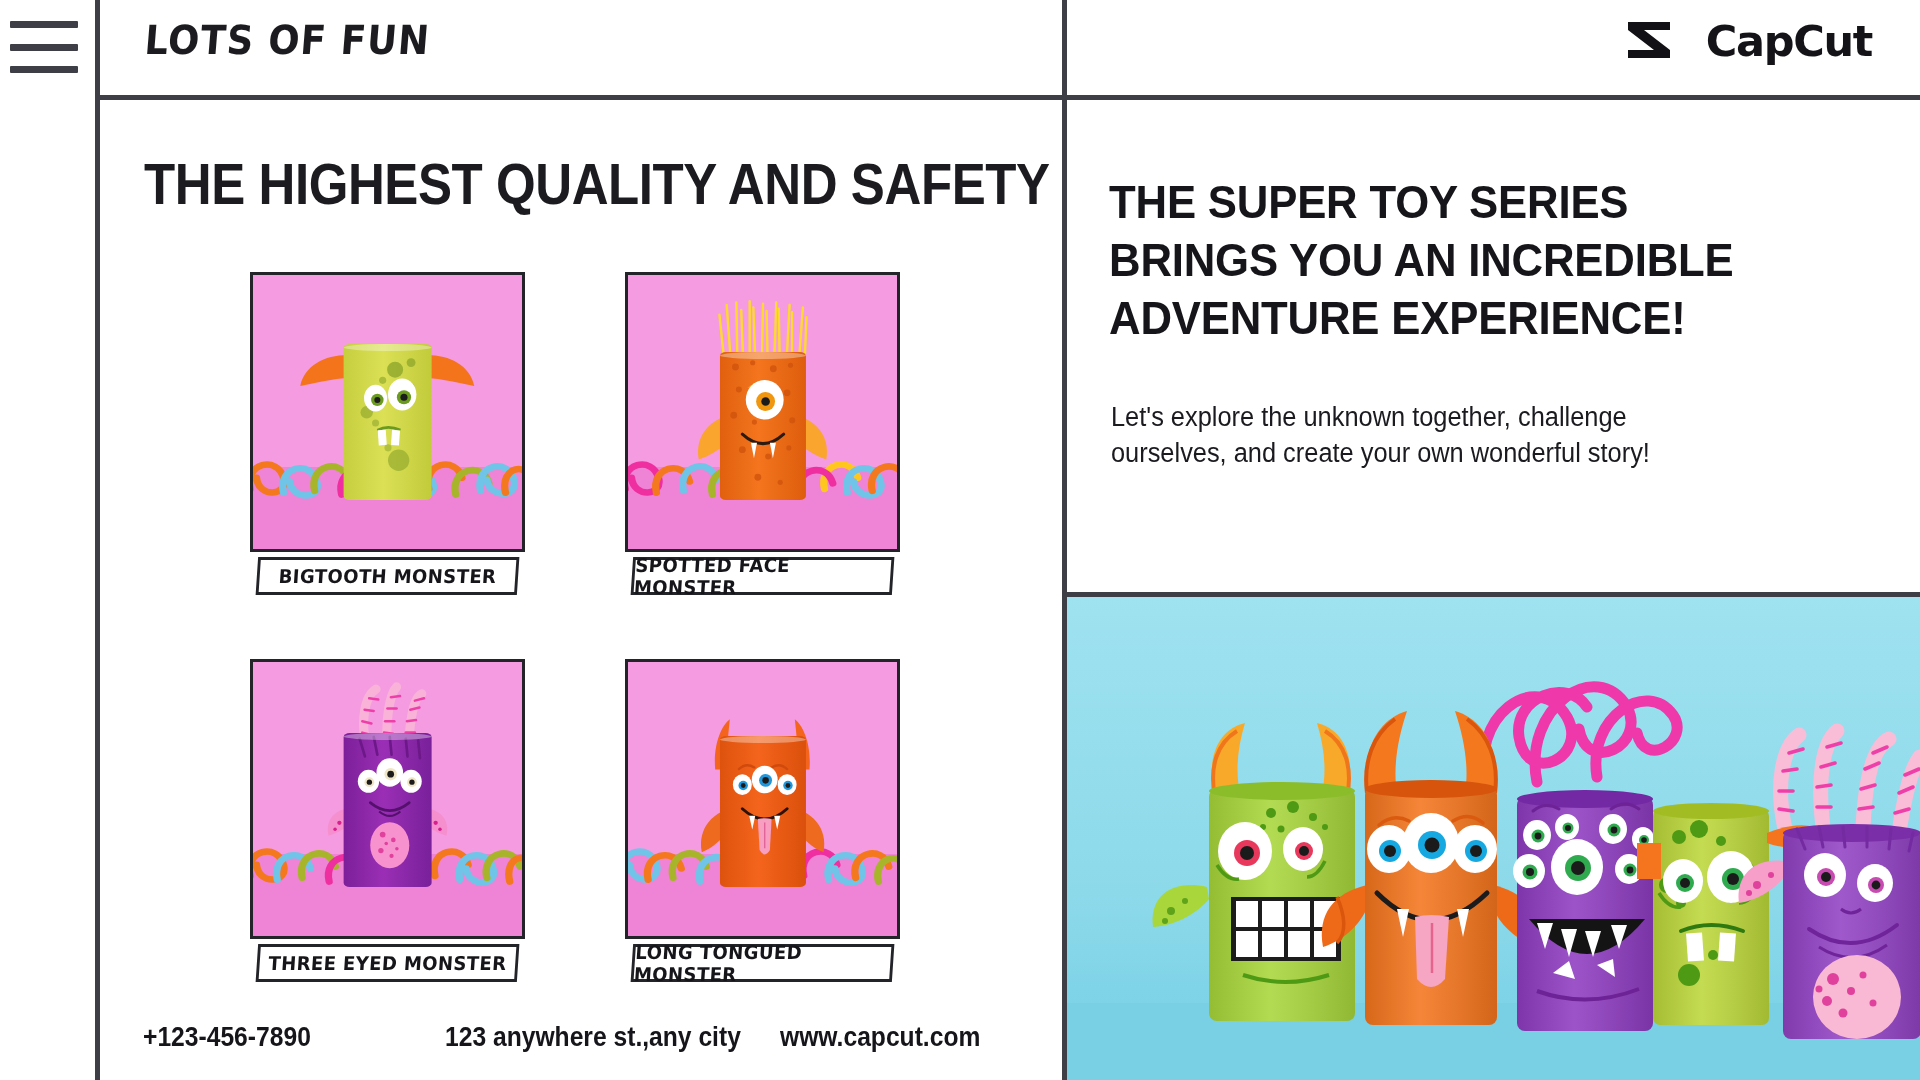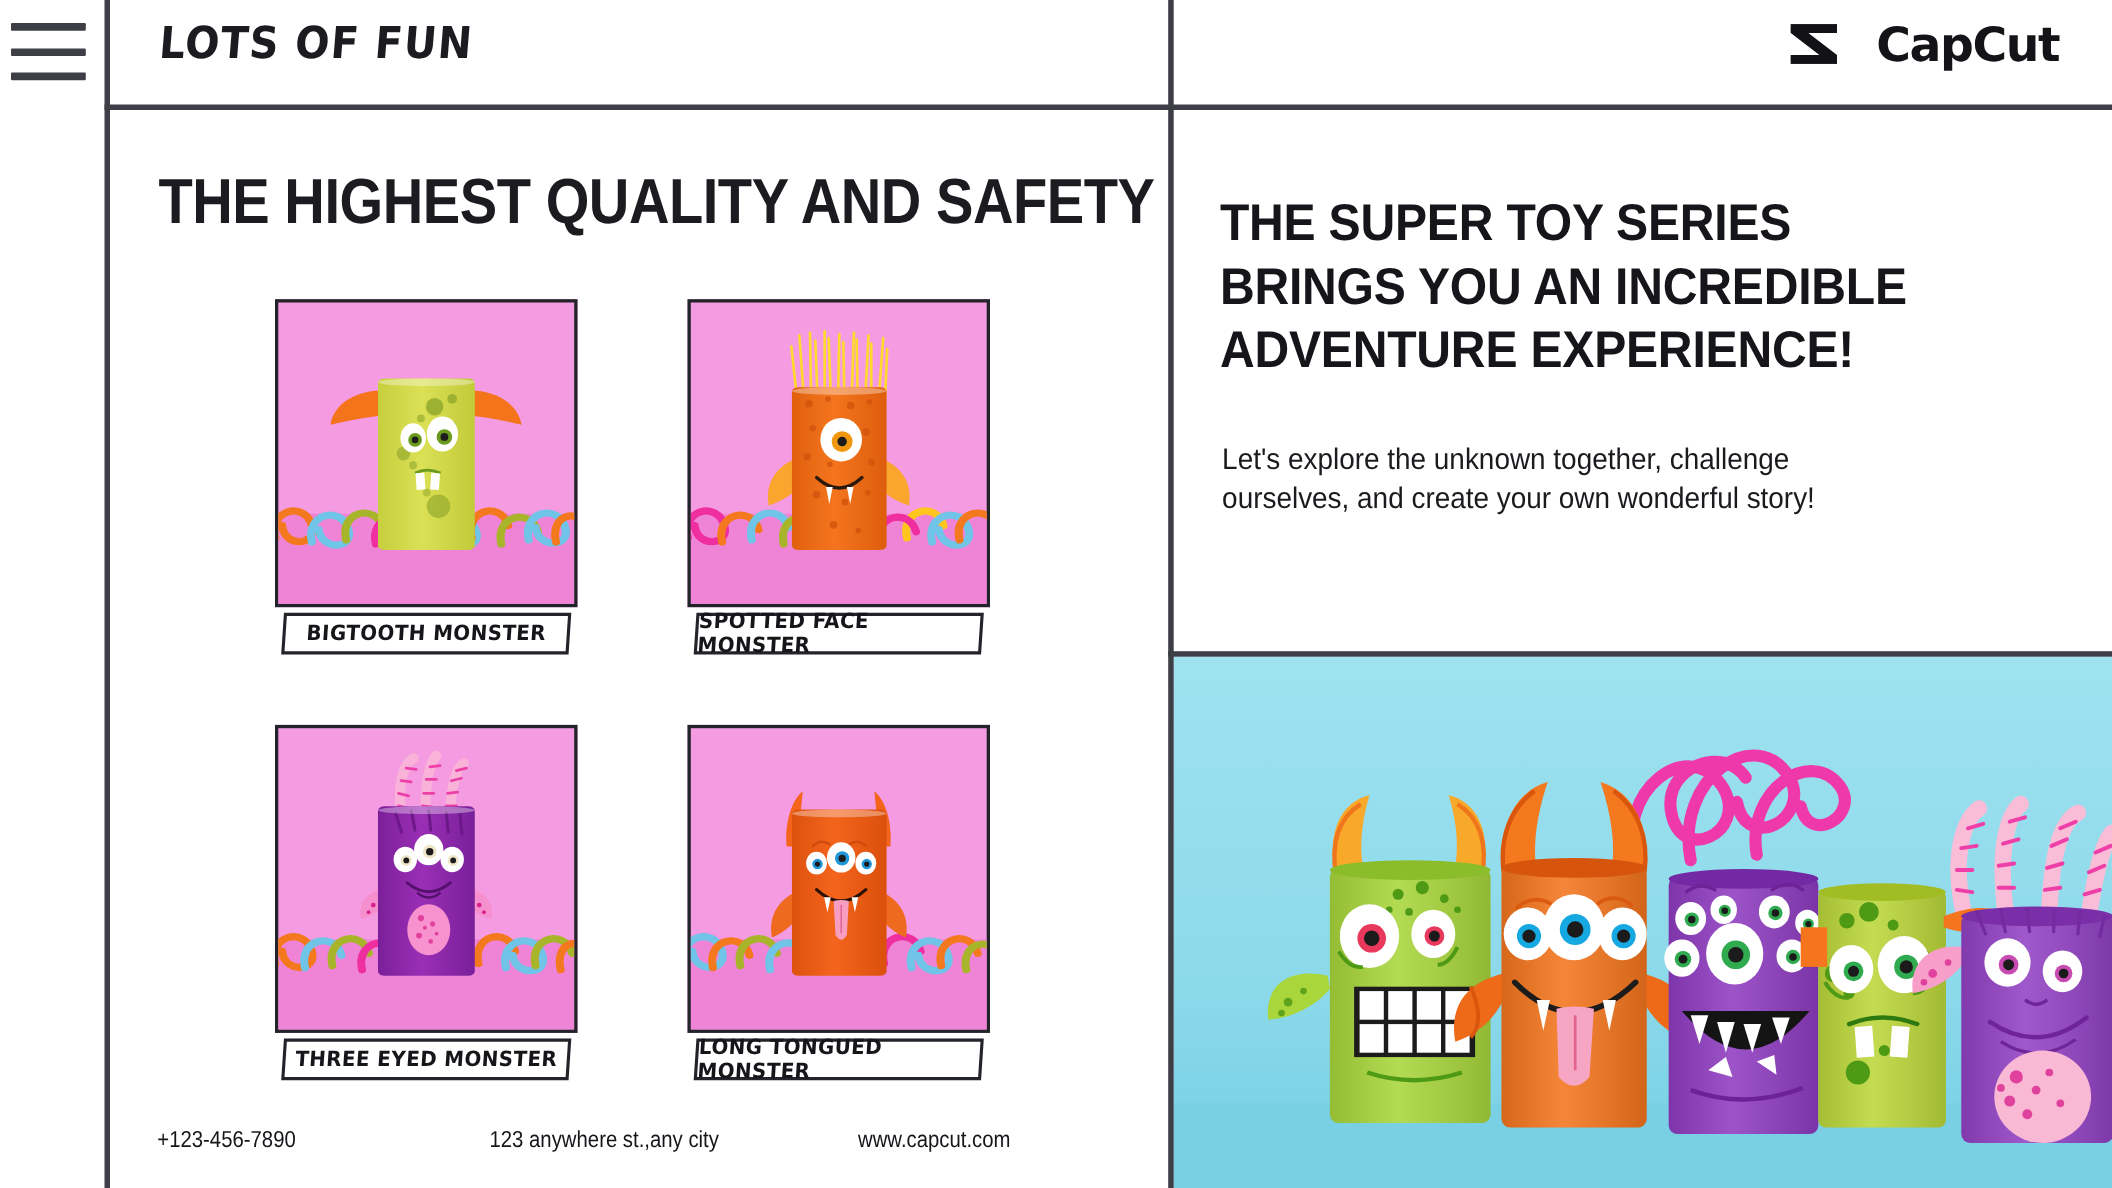--- a/index.html
+++ b/index.html
@@ -113,21 +113,21 @@
     overflow:hidden; background:#8fdcec;
   }
   .hero-bg { position:absolute; inset:0; background:linear-gradient(#9fe2f0 0%, #8cd9ea 62%, #74cfe4 100%); }
   .hero-floor { position:absolute; left:0; bottom:0; width:100%; height:16%; background:#79cfe3; }
 
   
   .footer {
     position:absolute; left:100px; bottom:0; width:962px; height:86px;
     display:flex; align-items:center;
     font-family:"Liberation Sans Narrow","Liberation Sans", sans-serif;
-    font-weight:normal; font-size:21px; color:#15151a;
+    font-weight:bold; font-size:28px; color:#15151a;
   }
   .footer span { transform:scaleX(0.88); transform-origin:left center; white-space:nowrap; }
   .f-phone { position:absolute; left:43px; }
   .f-addr  { position:absolute; left:345px; }
   .f-web   { position:absolute; left:680px; }
 </style>
 </head>
 <body>
 
 <div class="header">

